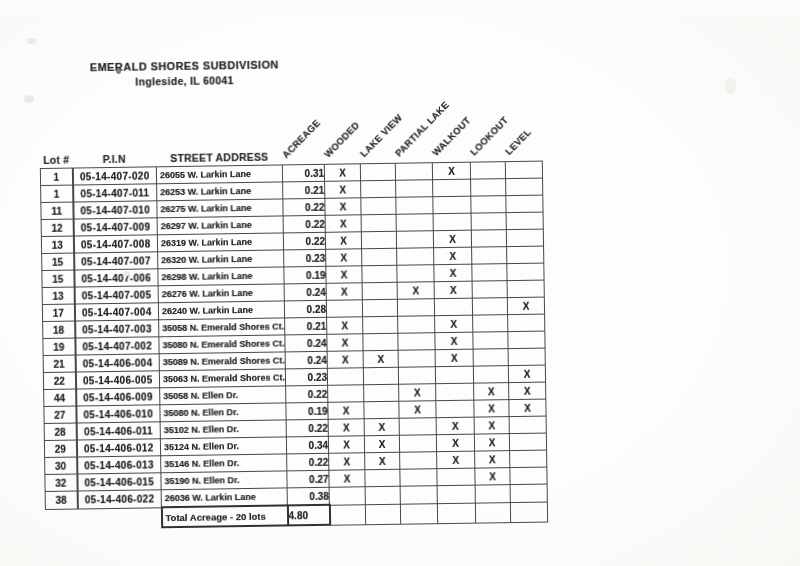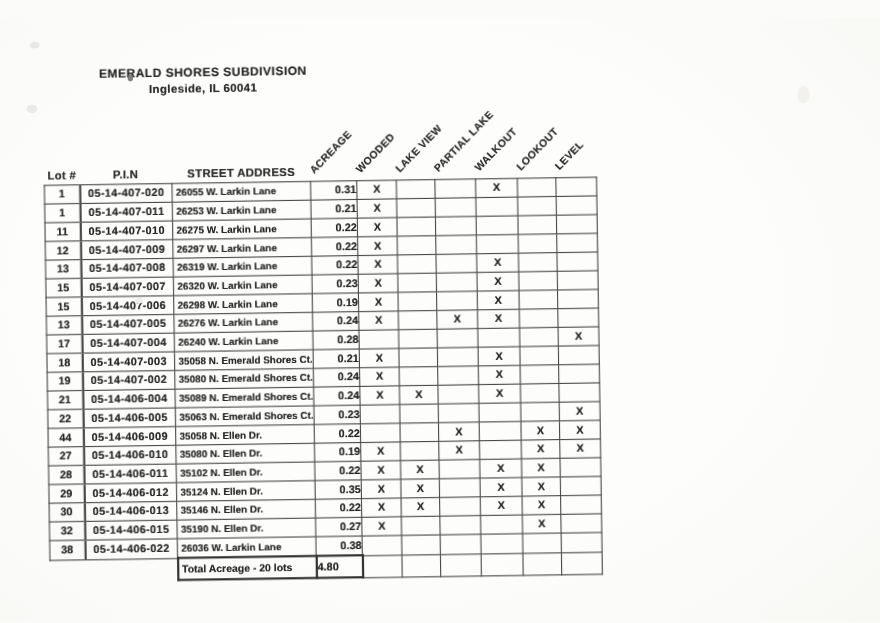--- a/index.html
+++ b/index.html
@@ -327,21 +327,21 @@
     <td class="c-mark">X</td>
     <td class="c-mark"></td>
     <td class="c-mark">X</td>
     <td class="c-mark">X</td>
     <td class="c-mark"></td>
   </tr>
           <tr>
     <td class="c-lot">29</td>
     <td class="c-pin">05-14-406-012</td>
     <td class="c-addr">35124 N. Ellen Dr.</td>
-    <td class="c-acre">0.35</td>
+    <td class="c-acre">0.34</td>
     <td class="c-mark">X</td>
     <td class="c-mark">X</td>
     <td class="c-mark"></td>
     <td class="c-mark">X</td>
     <td class="c-mark">X</td>
     <td class="c-mark"></td>
   </tr>
           <tr>
     <td class="c-lot">30</td>
     <td class="c-pin">05-14-406-013</td>

